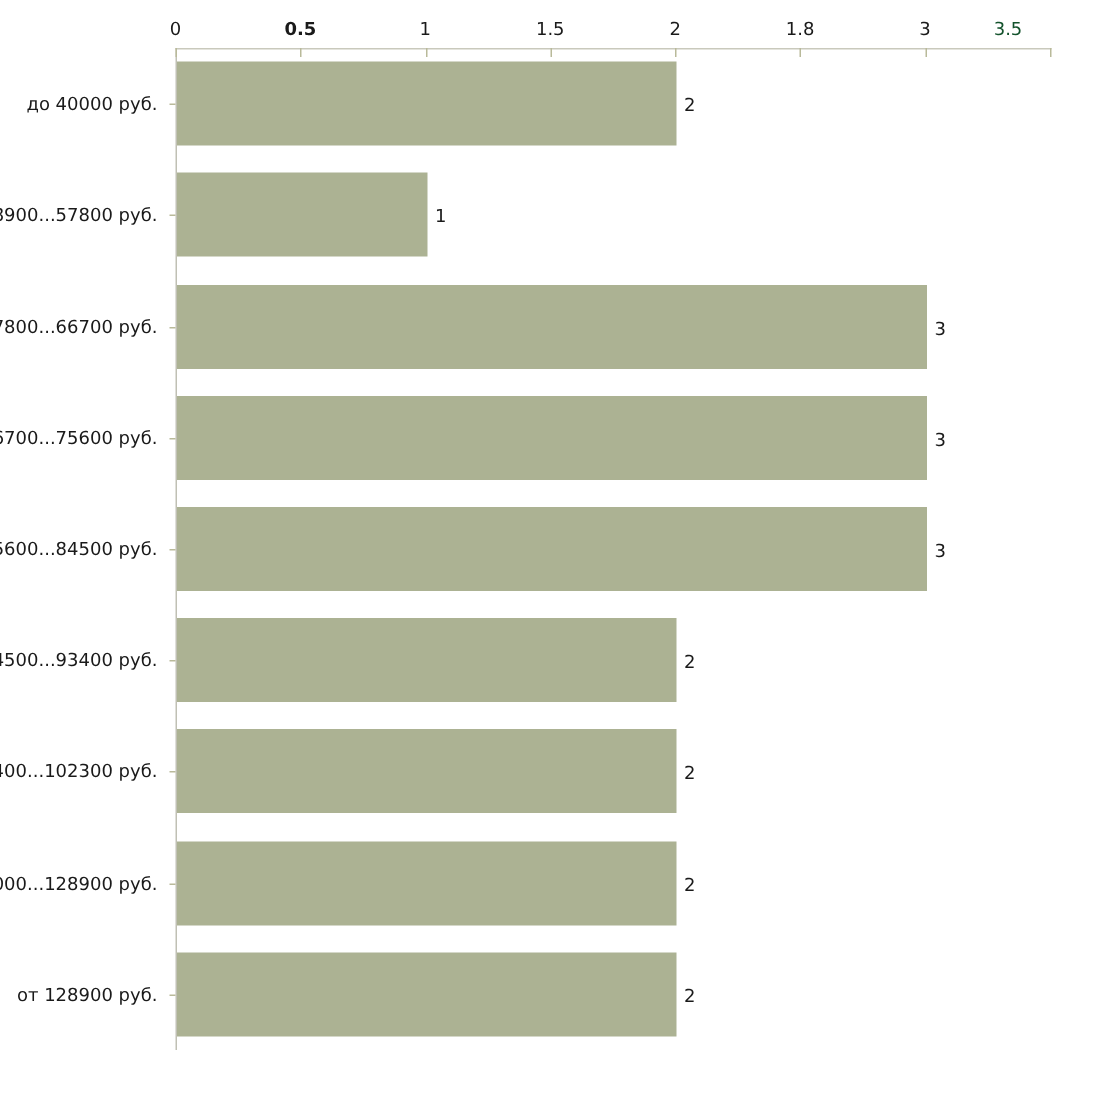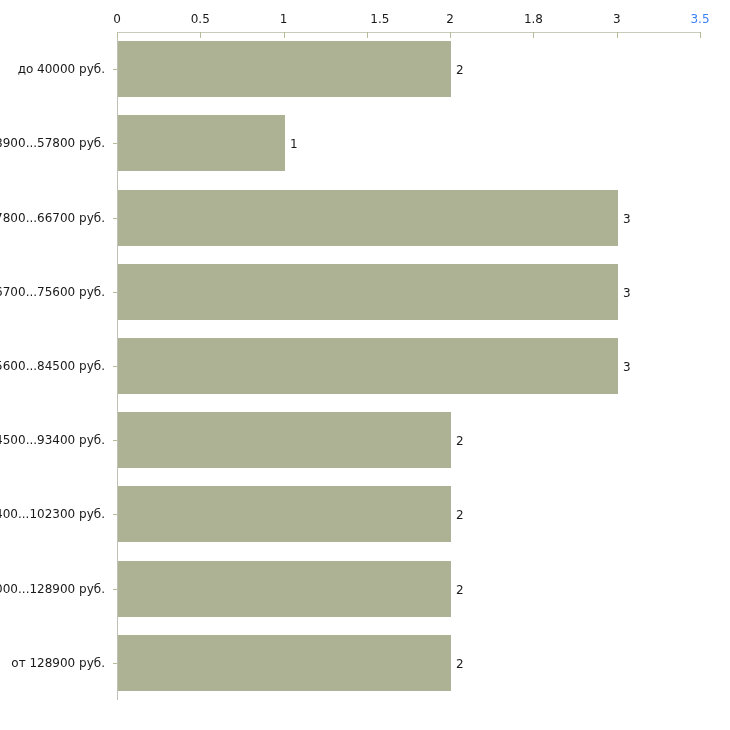--- a/index.html
+++ b/index.html
@@ -94,33 +94,33 @@
 
 <div id="chart-root">
 
   <div class="x-axis-line"></div>
   <div class="y-axis-line"></div>
 
   <div id="x-ticks-layer">
       <div class="x-tick" style="left: 117px; background: rgb(185, 186, 154);"></div>
       <div class="x-tick-label" style="left: 117px; color: rgb(26, 26, 26);">0</div>
       <div class="x-tick" style="left: 200.286px; background: rgb(185, 186, 154);"></div>
-      <div class="x-tick-label" style="left: 200.286px; color: rgb(26, 26, 26);">0.5</div>
+      <div class="x-tick-label" style="left: 200.286px; color: rgb(26, 26, 26); font-weight: bold;">0.5</div>
       <div class="x-tick" style="left: 283.571px; background: rgb(185, 186, 154);"></div>
       <div class="x-tick-label" style="left: 283.571px; color: rgb(26, 26, 26);">1</div>
       <div class="x-tick" style="left: 366.857px; background: rgb(185, 186, 154);"></div>
-      <div class="x-tick-label" style="left: 366.857px; color: rgb(26, 26, 26); margin-left: 13px;">1.5</div>
+      <div class="x-tick-label" style="left: 366.857px; color: rgb(26, 26, 26);">1.5</div>
       <div class="x-tick" style="left: 450.143px; background: rgb(185, 186, 154);"></div>
       <div class="x-tick-label" style="left: 450.143px; color: rgb(26, 26, 26);">2</div>
       <div class="x-tick" style="left: 533.429px; background: rgb(185, 186, 154);"></div>
       <div class="x-tick-label" style="left: 533.429px; color: rgb(26, 26, 26);">1.8</div>
       <div class="x-tick" style="left: 616.714px; background: rgb(185, 186, 154);"></div>
       <div class="x-tick-label" style="left: 616.714px; color: rgb(26, 26, 26);">3</div>
       <div class="x-tick" style="left: 700px; background: rgb(185, 186, 154);"></div>
-      <div class="x-tick-label" style="left: 700px; color: #3b82f6;">3.5</div>
+      <div class="x-tick-label" style="left: 672px; color: #14532d;">3.5</div>
     </div>
   <div id="y-labels-layer">
       <div class="y-tick" style="top: 69px; background: rgb(185, 186, 154);"></div>
       <div class="y-label-wrap" style="top: 69px; color: rgb(26, 26, 26);">до 40000 руб.</div>
       <div class="y-tick" style="top: 143px; background: rgb(185, 186, 154);"></div>
       <div class="y-label-wrap" style="top: 143px; color: rgb(26, 26, 26);">48900...57800 руб.</div>
       <div class="y-tick" style="top: 218px; background: rgb(185, 186, 154);"></div>
       <div class="y-label-wrap" style="top: 218px; color: rgb(26, 26, 26);">57800...66700 руб.</div>
       <div class="y-tick" style="top: 292px; background: rgb(185, 186, 154);"></div>
       <div class="y-label-wrap" style="top: 292px; color: rgb(26, 26, 26);">66700...75600 руб.</div>

